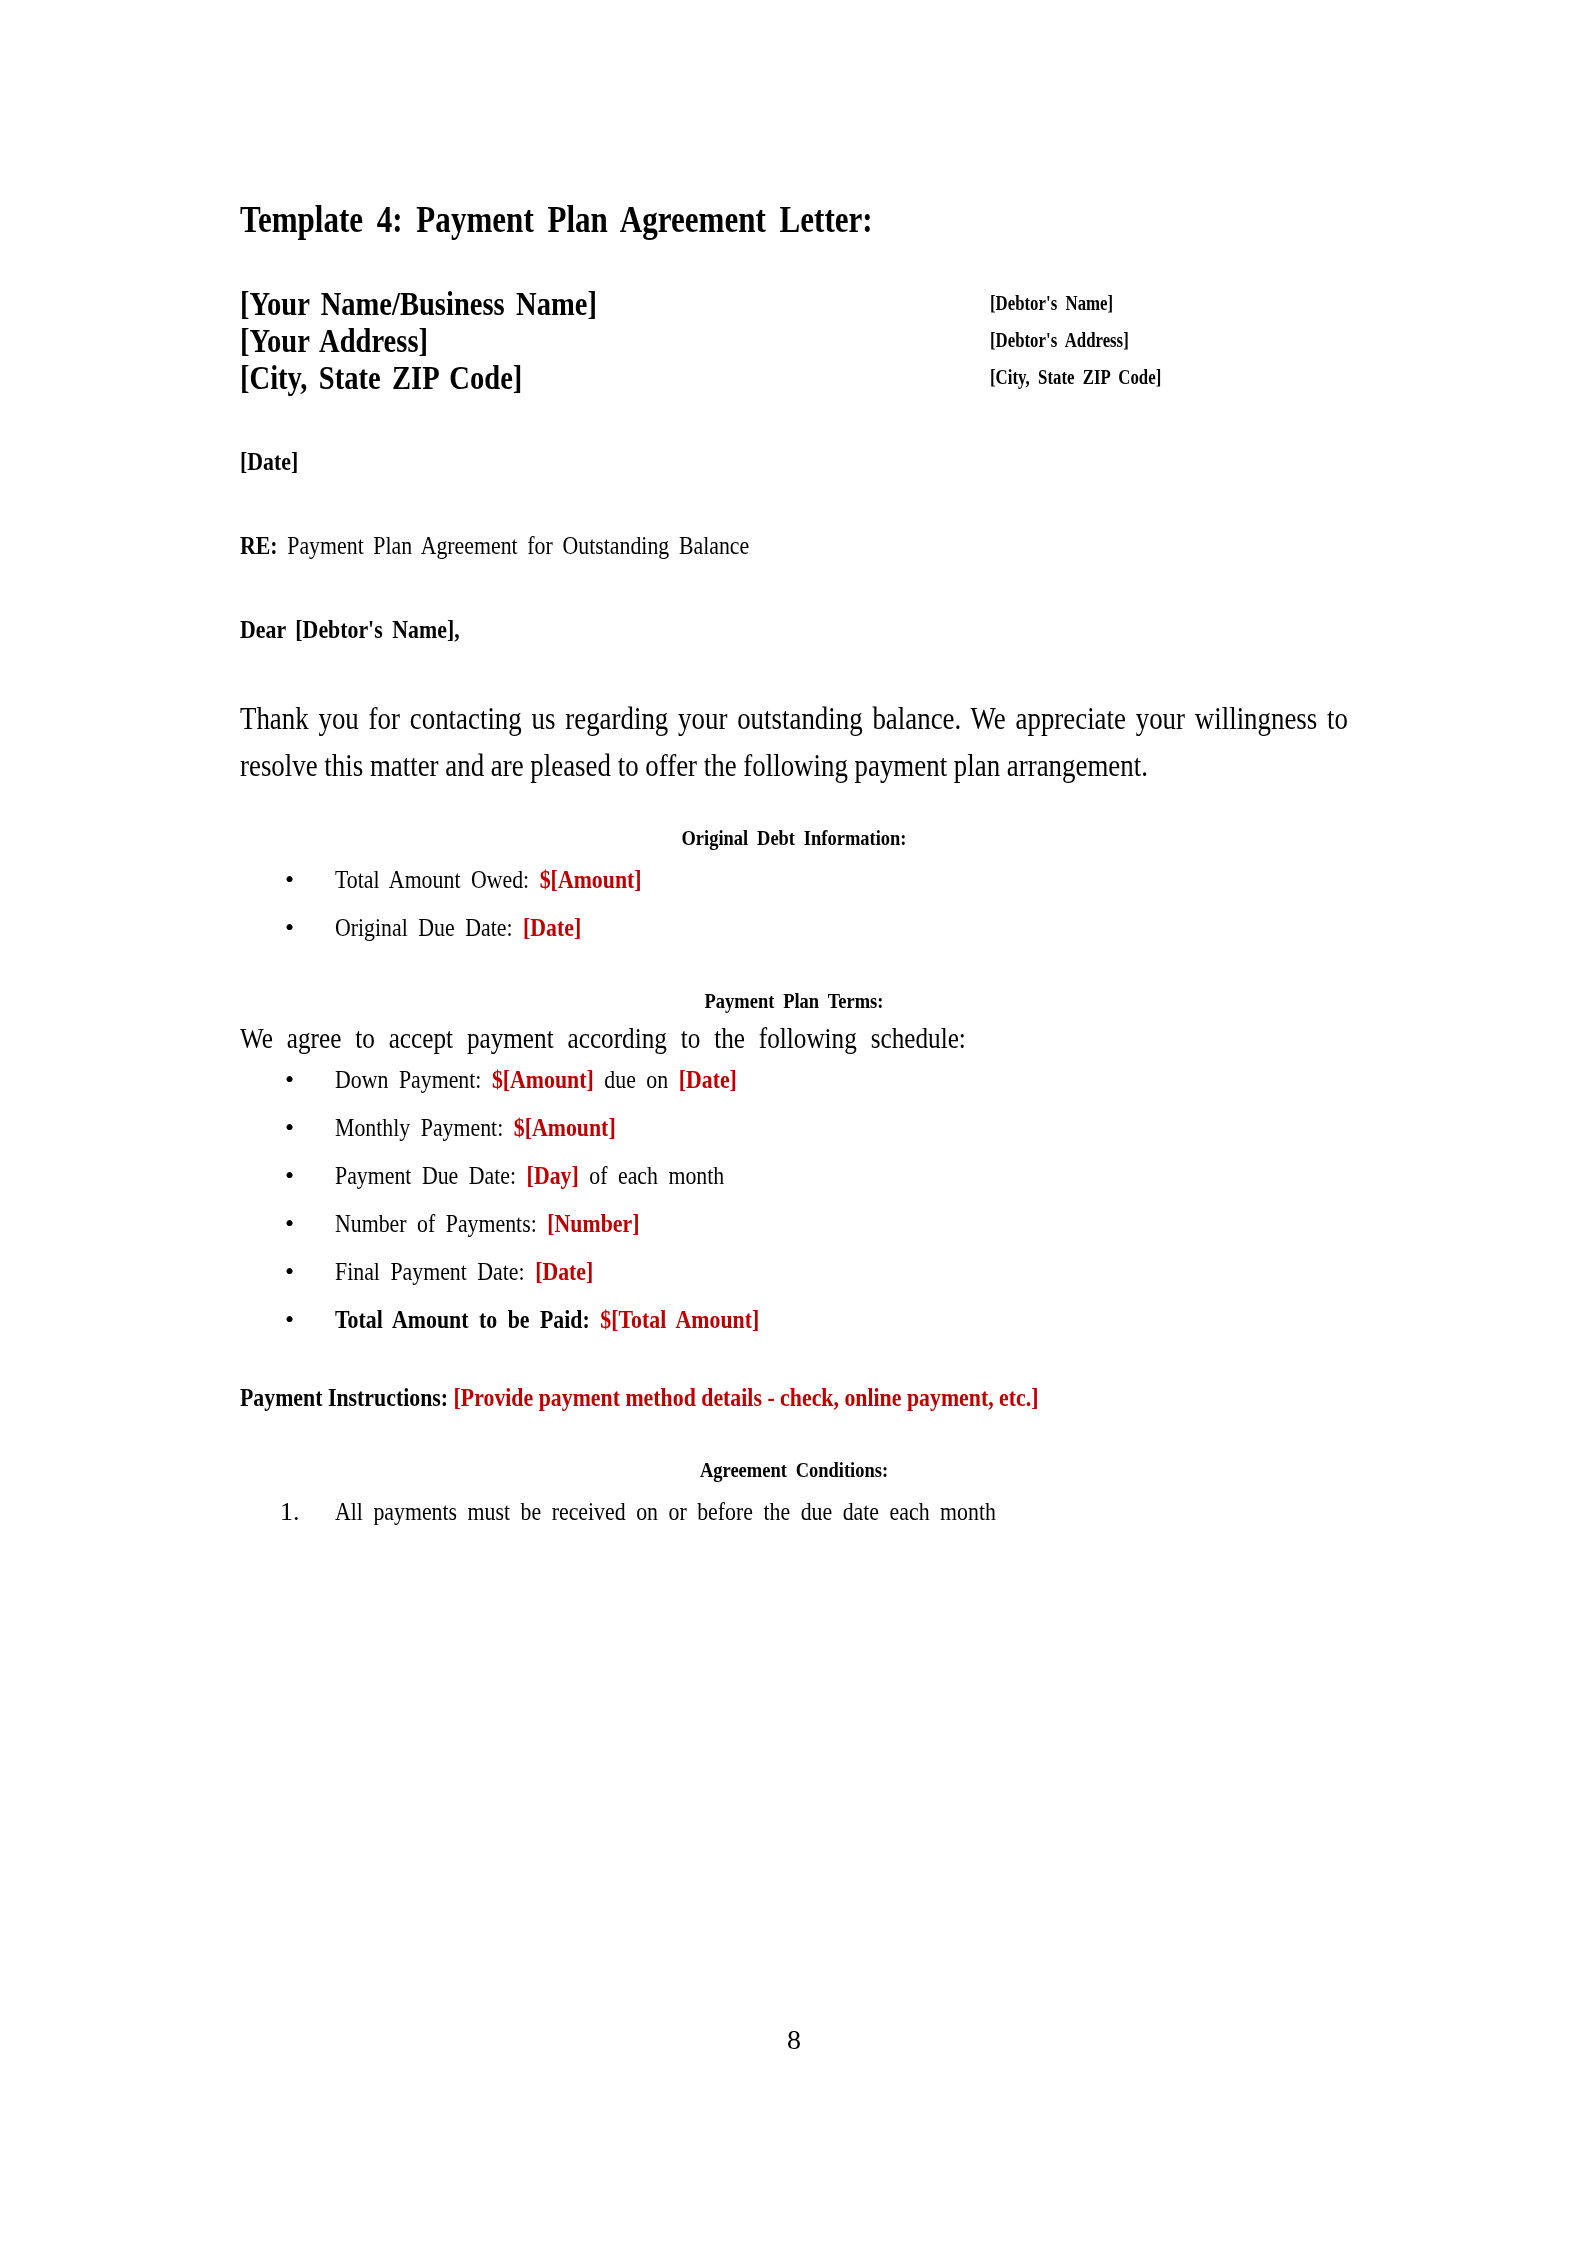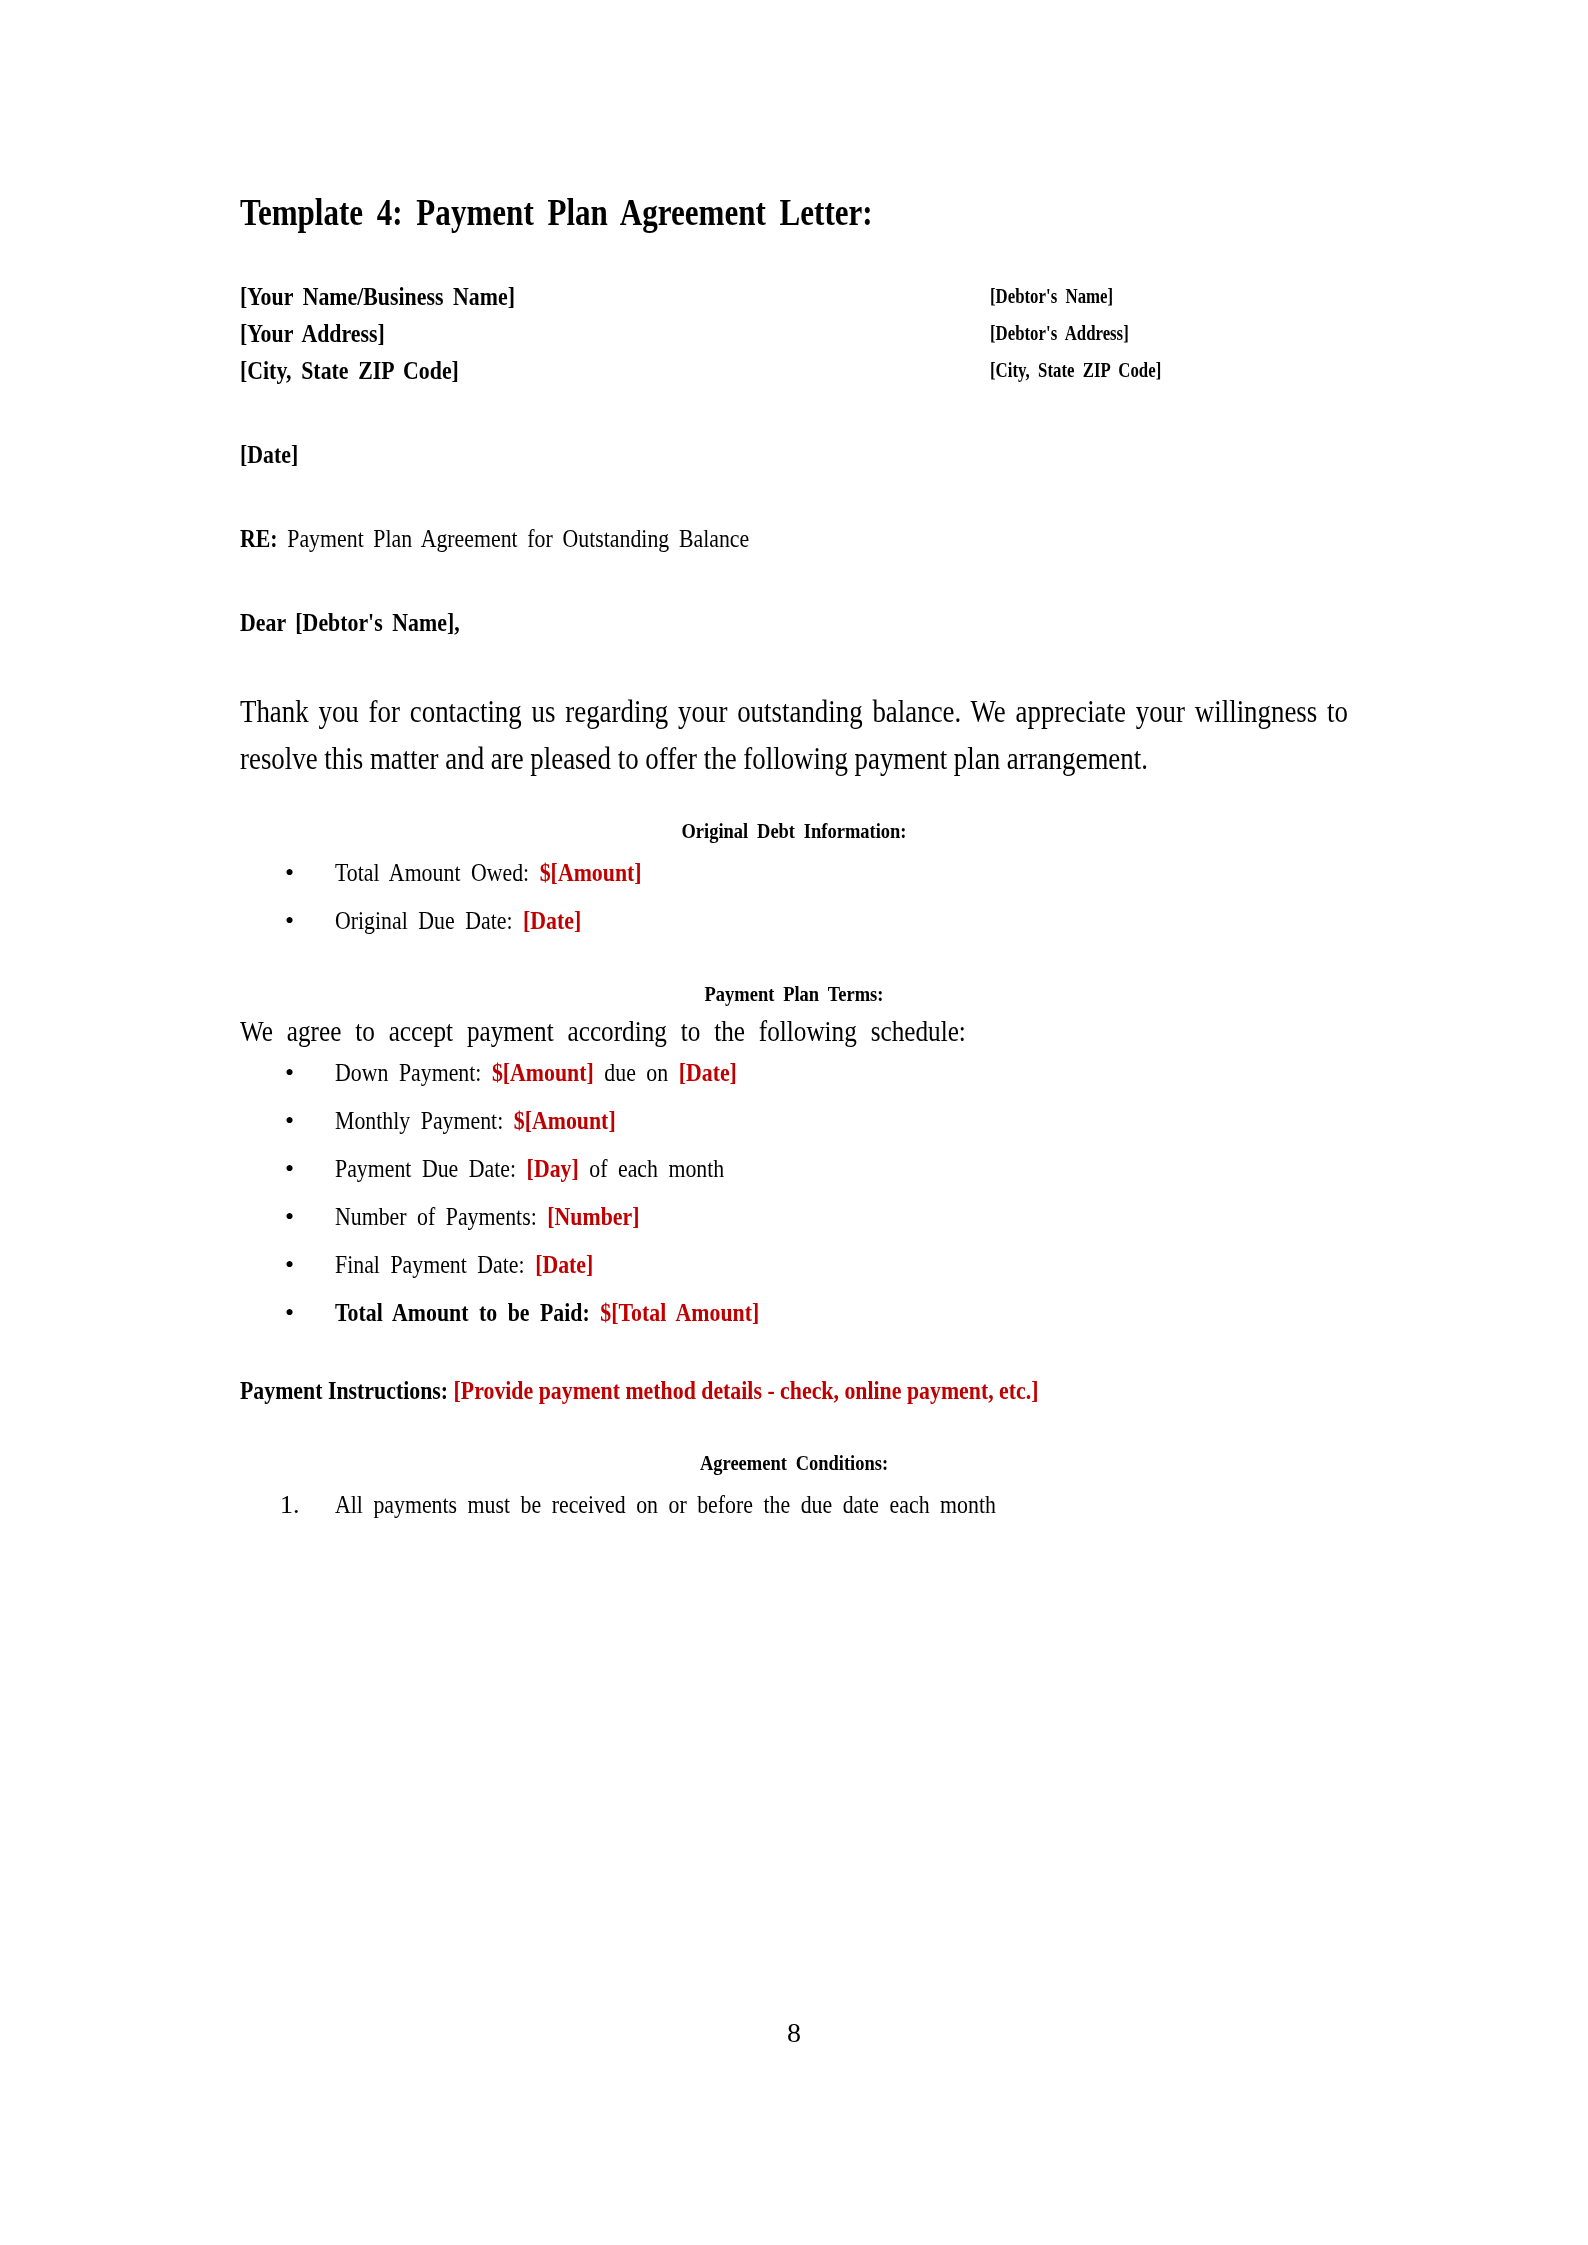--- a/index.html
+++ b/index.html
@@ -6,21 +6,21 @@
     margin: 0;
     padding: 0;
     background: #ffffff;
   }
 
   .page {
     position: relative;
     width: 1588px;
     height: 2099px;
     background: #ffffff;
-    margin: 8px auto;
+    margin: 15px auto;
     overflow: hidden;
     font-family: "Liberation Serif", "DejaVu Serif", serif;
     color: #000000;
     -webkit-font-smoothing: antialiased;
   }
 
   
   .content {
     position: absolute;
     left: 240px;
@@ -56,21 +56,21 @@
     width: 100%;
   }
   .addr-row {
     position: relative;
     height: 37px;
   }
   .addr-col-left {
     position: absolute;
     left: 0;
     top: 0;
-    font-size: 26px;
+    font-size: 34px;
     font-weight: bold;
     line-height: 37px;
     white-space: nowrap;
   }
   .addr-col-right {
     position: absolute;
     left: 750px;
     top: 0;
     font-size: 20px;
     font-weight: bold;

